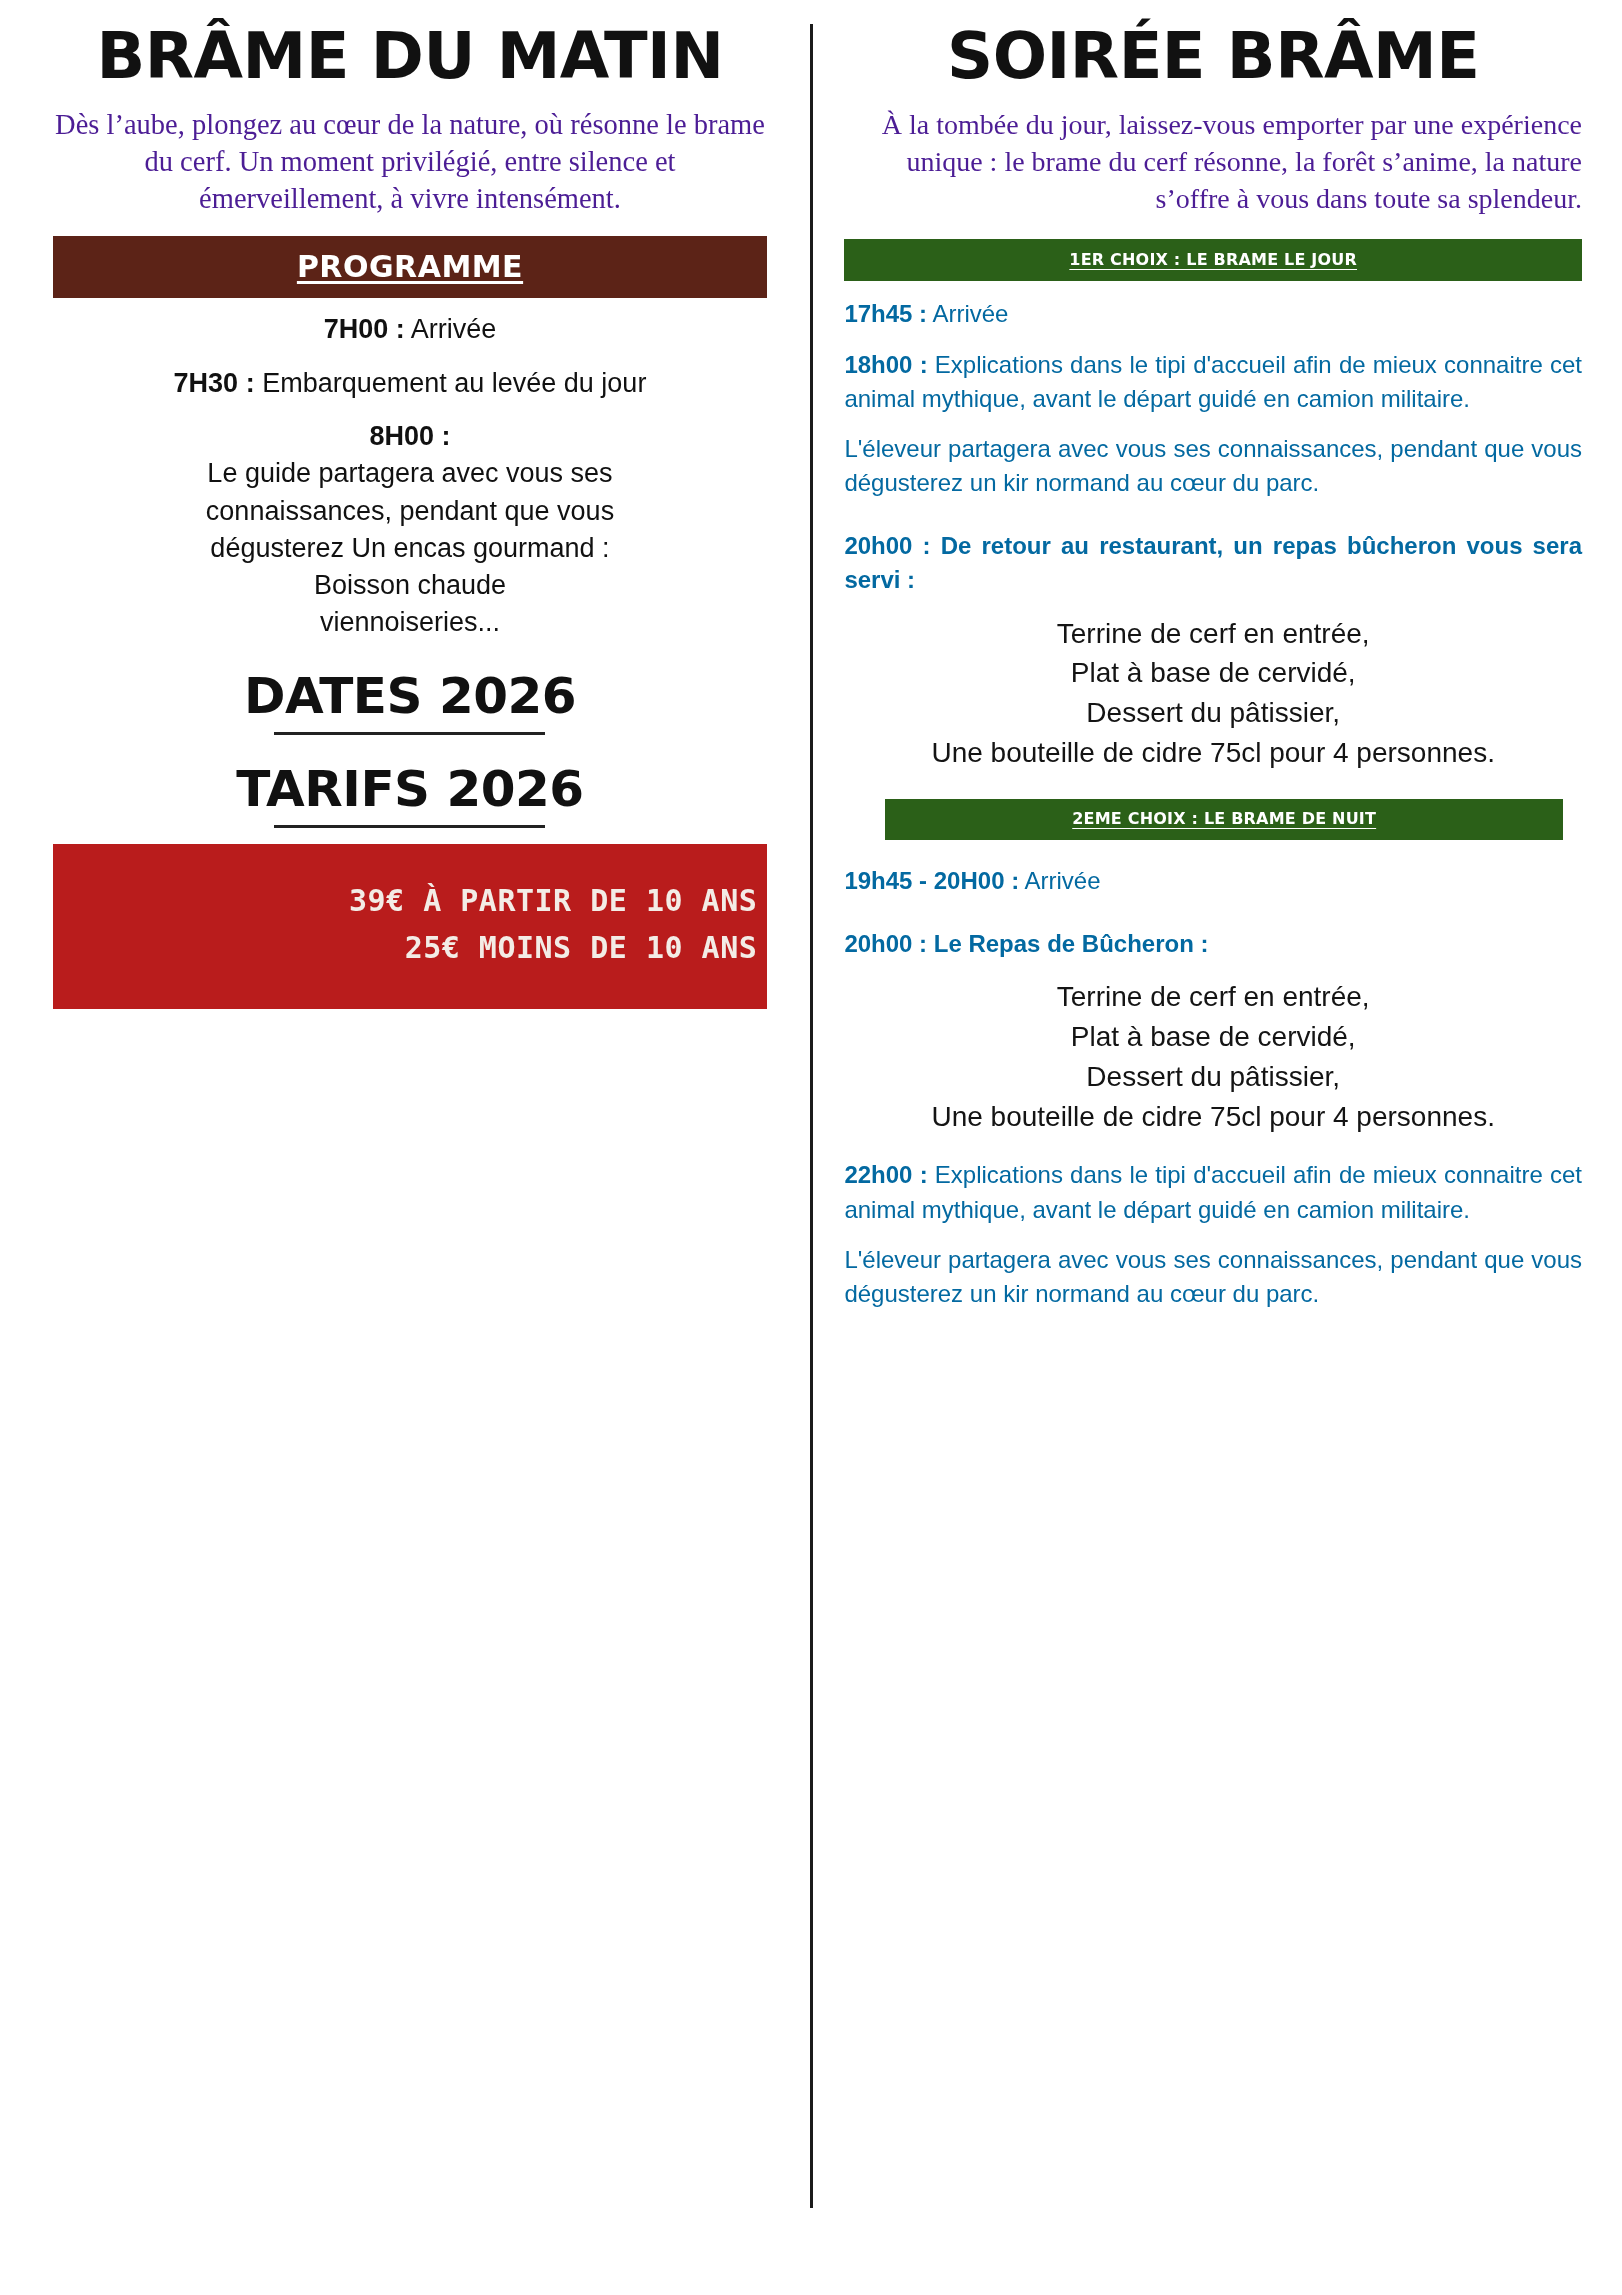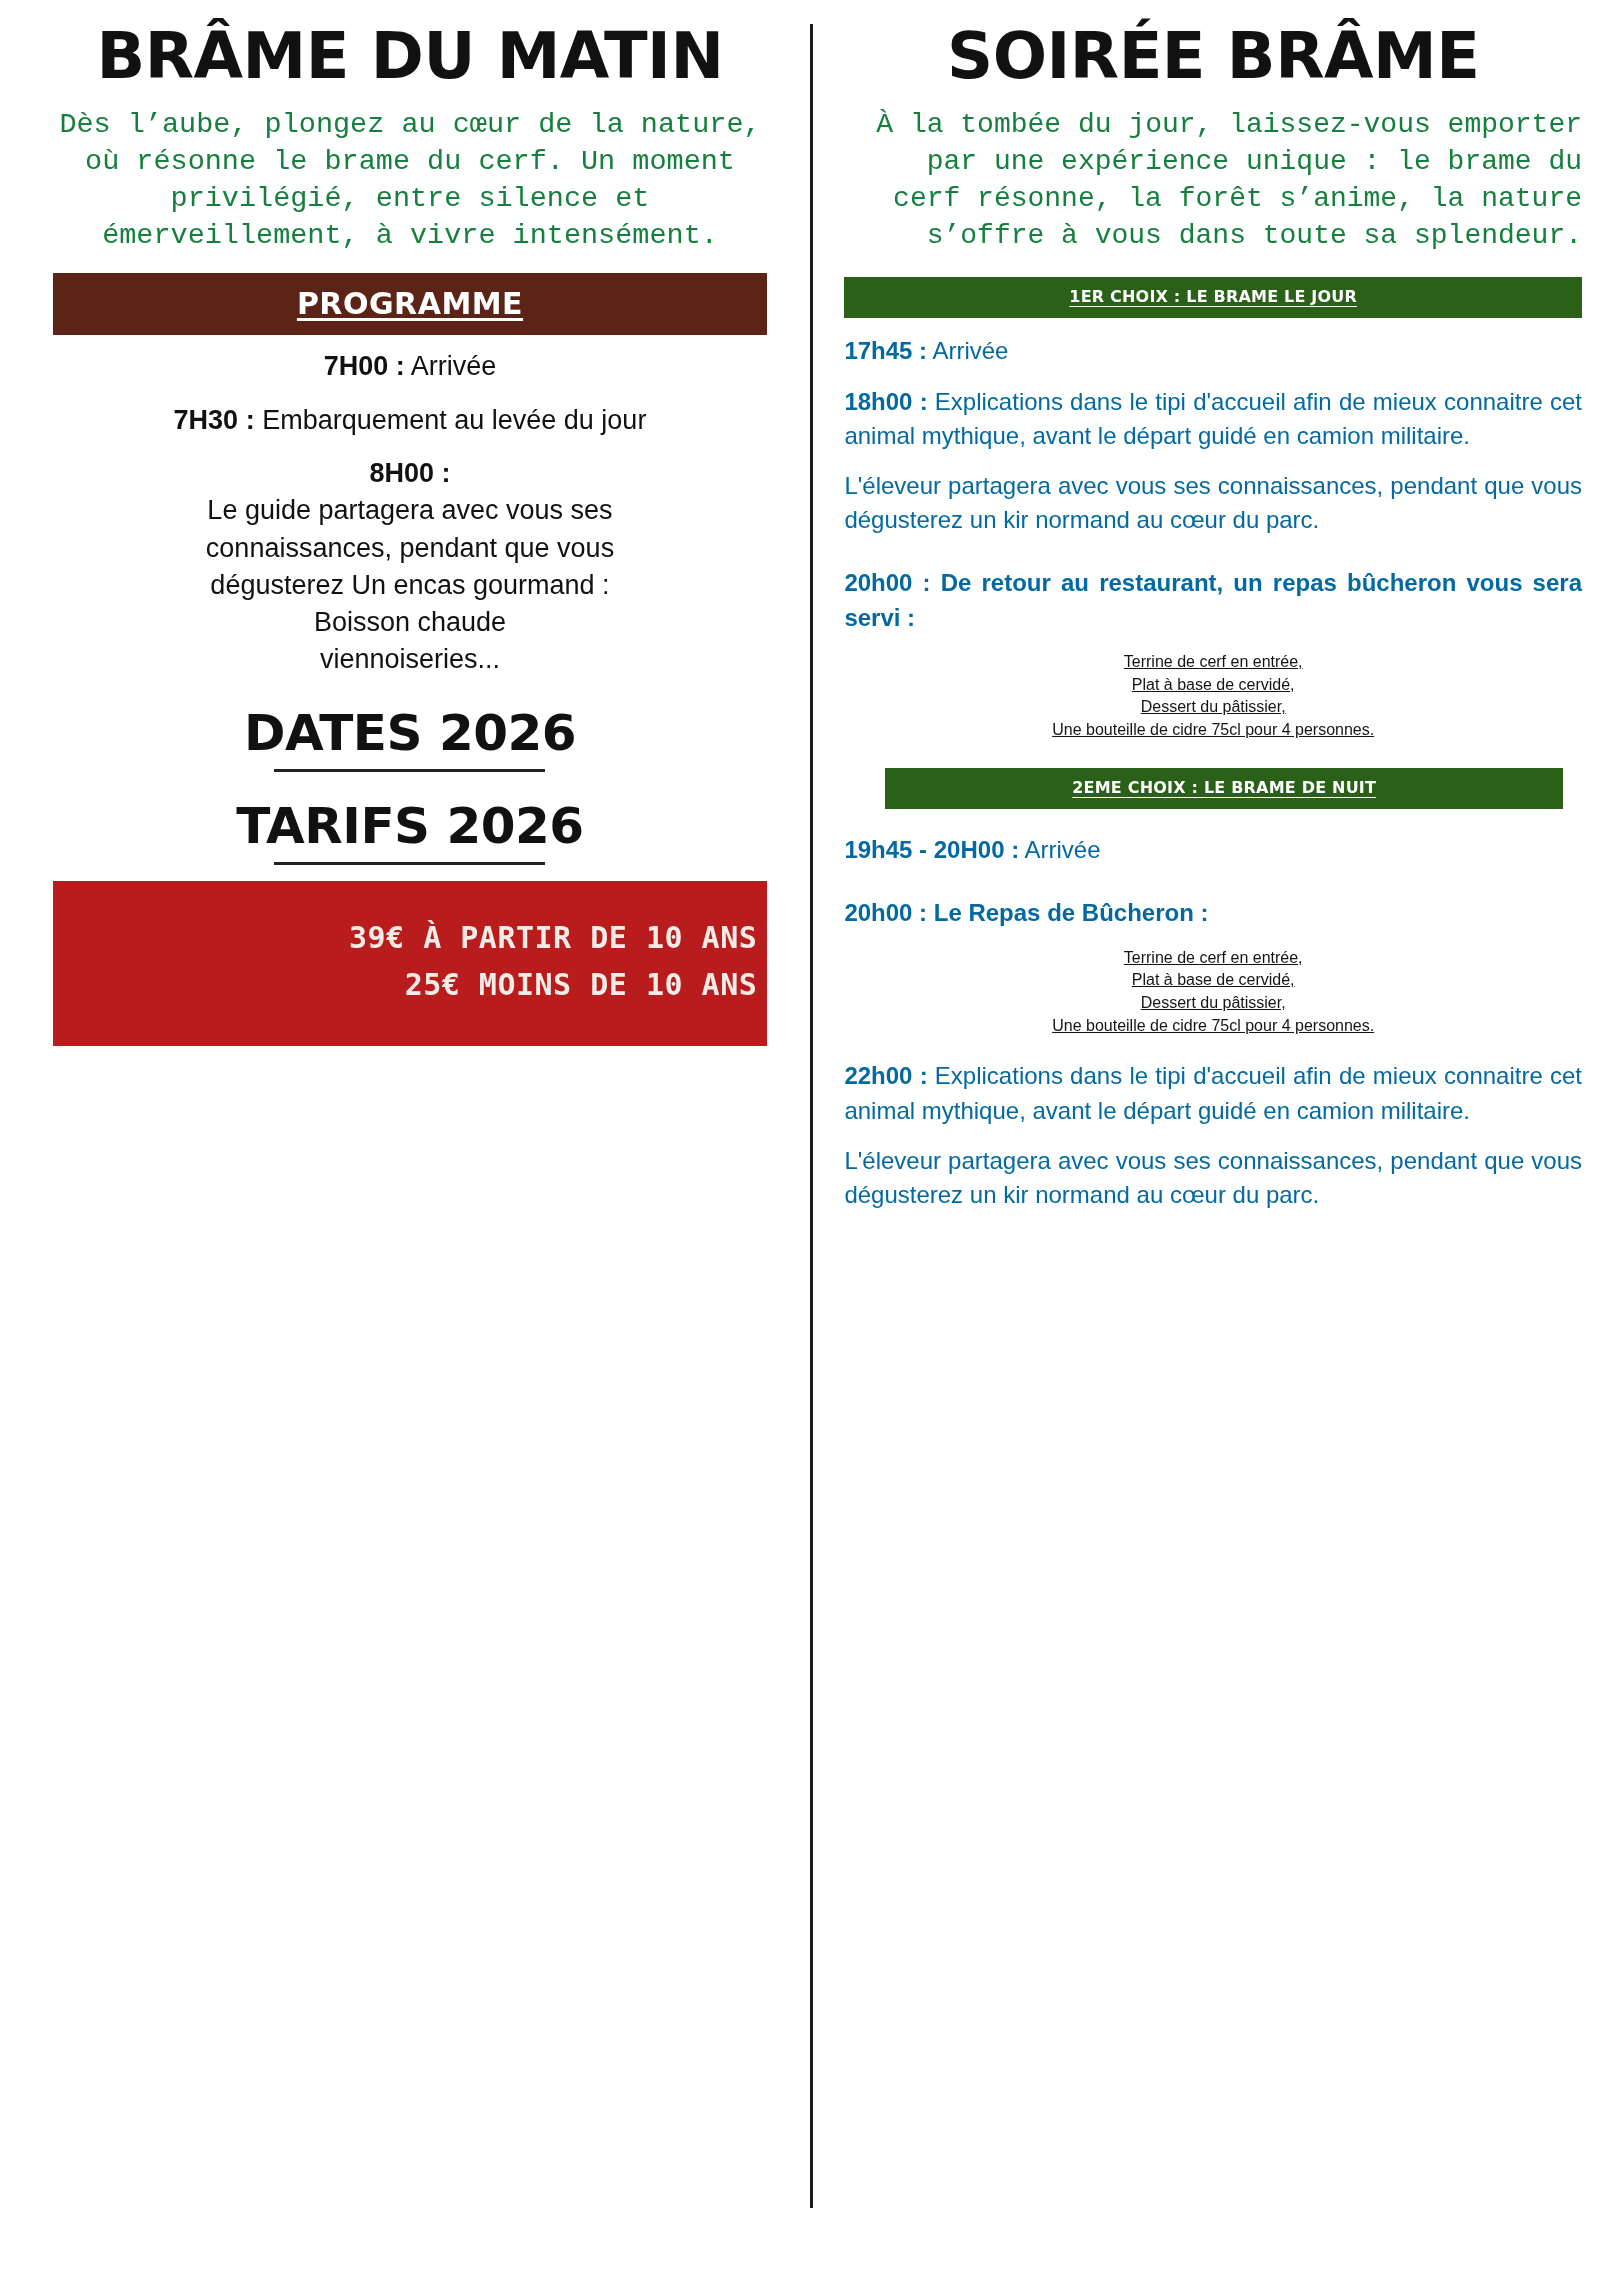--- a/index.html
+++ b/index.html
@@ -44,25 +44,25 @@
     font-family: "DejaVu Sans", sans-serif;
     font-weight: bold;
     font-size: 64px;
     line-height: 1.02;
     letter-spacing: -0.5px;
     text-align: center;
     margin: 4.8px 0 16.4px 0;
     color: #111111;
   }
   .intro {
-    font-family: Liberation Mono, monospace;
+    font-family: Liberation Serif, serif;
     font-size: 28.5px;
     line-height: 1.30;
     text-align: center;
-    color: #15803d;
+    color: #4c1d95;
     margin: 0 0 19.3px 0;
     font-weight: 400;
   }
   .col-right .intro {
     font-size: 28px;
     line-height: 1.33;
     margin-bottom: 22px;
     text-align: right;
   }
 
@@ -169,26 +169,25 @@
     font-family: "Liberation Sans", sans-serif;
     font-size: 24px;
     line-height: 1.42;
     color: #0369a1;
     margin: 0 0 16.4px 0;
     text-align: justify;
   }
   .p-item b { font-weight: bold; }
   .p-center {
     font-family: "Liberation Sans", sans-serif;
-    font-size: 16px;
+    font-size: 28px;
     line-height: 1.42;
     color: #141414;
     text-align: center;
     margin: 0;
-    text-decoration: underline;
   }
   .p-left {
     text-align: left;
   }
   .spacer-sm { height: 12.6px; }
   .spacer-md { height: 22px; }
 </style>
 </head>
 <body>
 

